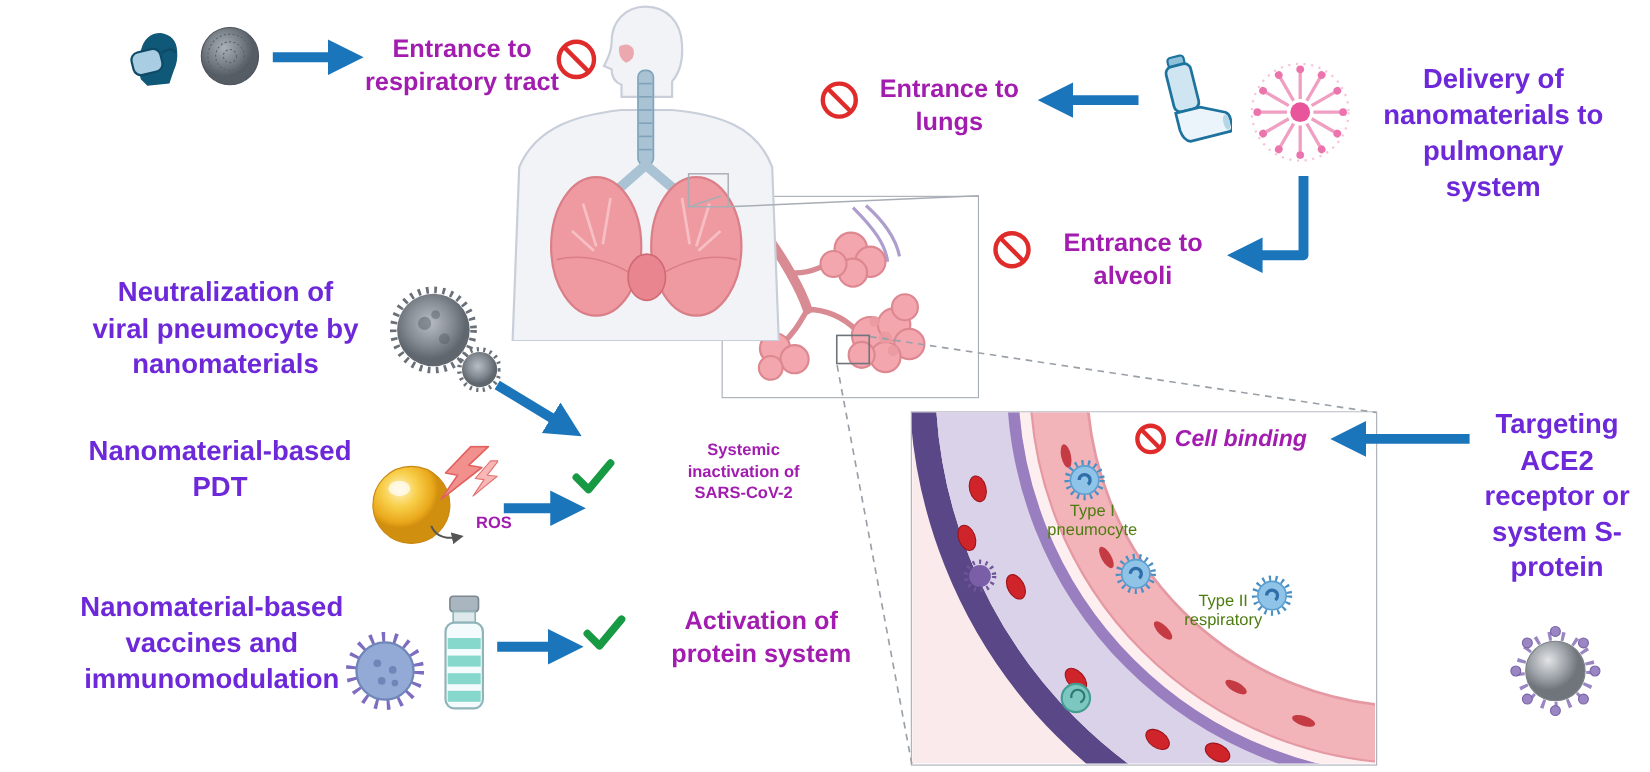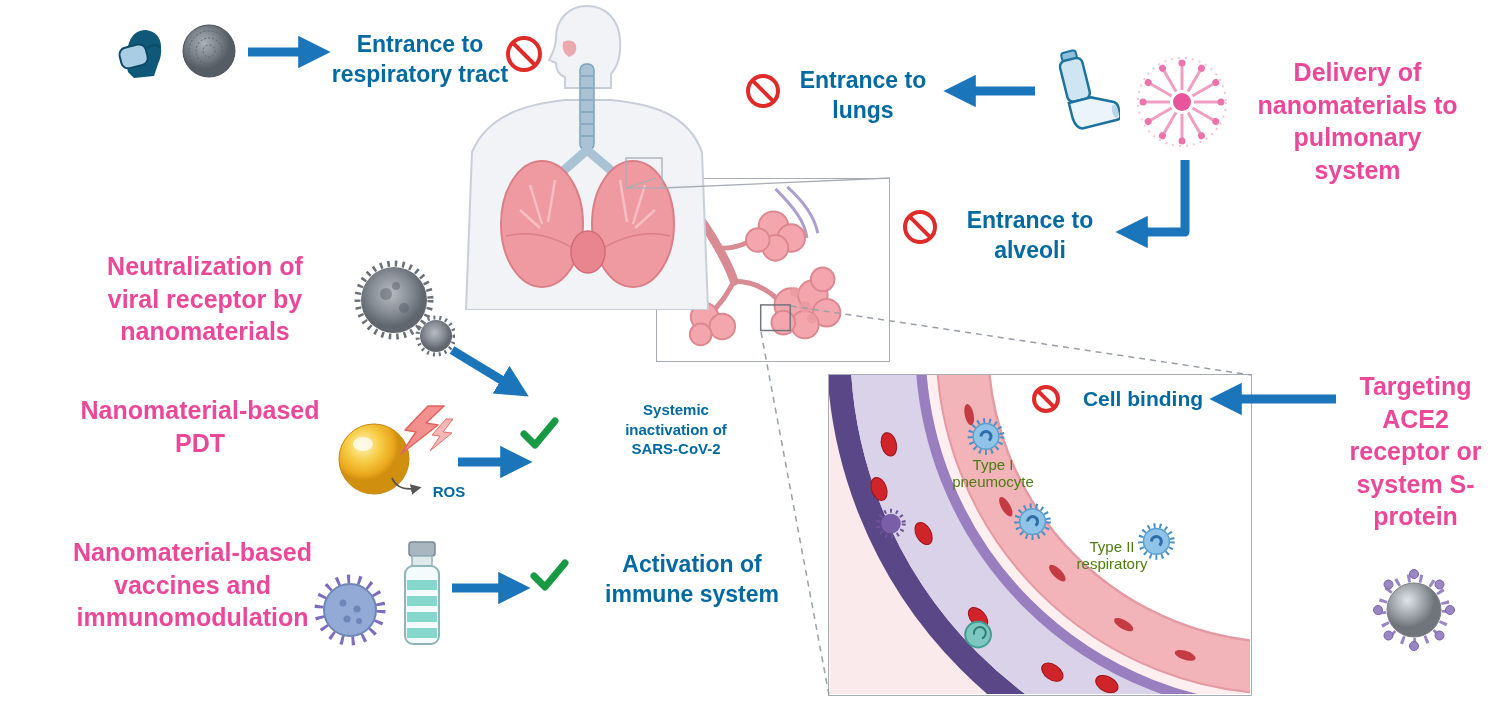--- a/index.html
+++ b/index.html
@@ -1,22 +1,22 @@
 <!DOCTYPE html>
 <html><head>
 <meta charset="utf-8">
 <style>
   html,body{margin:0;padding:0;background:#fff;}
   .canvas{position:relative;width:1500px;height:702px;background:#ffffff;overflow:hidden;
           font-family:"Liberation Sans", sans-serif;}
   .lbl{position:absolute;font-weight:bold;white-space:pre-line;text-align:center;
-       line-height:1.3;color:#0369a1;}
-  .blue{color:#ec4899;}
+       line-height:1.3;color:#a21caf;}
+  .blue{color:#6d28d9;}
   .small{font-weight:400;color:#4d7c0f;line-height:1.15;margin-top:12px;}
-  .left-align{text-align:center;}
+  .left-align{text-align:left;font-style:italic;}
   .icon,.panel{position:absolute;}
   .panel{background:#fff;border:1.5px solid #a8adb5;box-sizing:border-box;}
   .no{position:absolute;border:4px solid #E02B2B;border-radius:50%;box-sizing:border-box;}
   .no::after{content:"";position:absolute;left:-3px;top:50%;width:calc(100% + 6px);height:4px;
              background:#E02B2B;transform:translateY(-50%) rotate(45deg);}
   .overlay{position:absolute;left:0;top:0;z-index:20;pointer-events:none;}
   .lbl{z-index:15;}
   .icon{z-index:12;}
   .no{z-index:16;}
   .chk{position:absolute;z-index:16;}
@@ -293,33 +293,33 @@
 respiratory tract</div>
   <div class="lbl" style="left:788px;top:66px;width:150px;font-size:23px">Entrance to
 lungs</div>
   <div class="lbl blue" style="left:1250px;top:56px;width:215px;font-size:25px">Delivery of
 nanomaterials to
 pulmonary
 system</div>
   <div class="lbl" style="left:950px;top:206px;width:160px;font-size:23px">Entrance to
 alveoli</div>
   <div class="lbl blue" style="left:55px;top:250px;width:300px;font-size:25px">Neutralization of
-viral receptor by
+viral pneumocyte by
 nanomaterials</div>
   <div class="lbl blue" style="left:60px;top:394px;width:280px;font-size:25px">Nanomaterial-based
 PDT</div>
-  <div class="lbl" style="left:426px;top:482px;width:46px;font-size:15px">ROS</div>
+  <div class="lbl" style="left:426px;top:466px;width:46px;font-size:15px">ROS</div>
   <div class="lbl" style="left:562px;top:400px;width:228px;font-size:15px">Systemic
 inactivation of
 SARS-CoV-2</div>
   <div class="lbl blue" style="left:40px;top:536px;width:305px;font-size:25px">Nanomaterial-based
 vaccines and
 immunomodulation</div>
   <div class="lbl" style="left:582px;top:550px;width:220px;font-size:23px">Activation of
-immune system</div>
+protein system</div>
   <div class="lbl left-align" style="left:1068px;top:385px;width:150px;font-size:21px">Cell binding</div>
   <div class="lbl small" style="left:933px;top:444px;width:120px;font-size:15px">Type I
 pneumocyte</div>
   <div class="lbl small" style="left:1052px;top:526px;width:120px;font-size:15px">Type II
 respiratory</div>
   <div class="lbl blue" style="left:1338px;top:370px;width:155px;font-size:25px">Targeting
 ACE2
 receptor or
 system S-
 protein</div>

